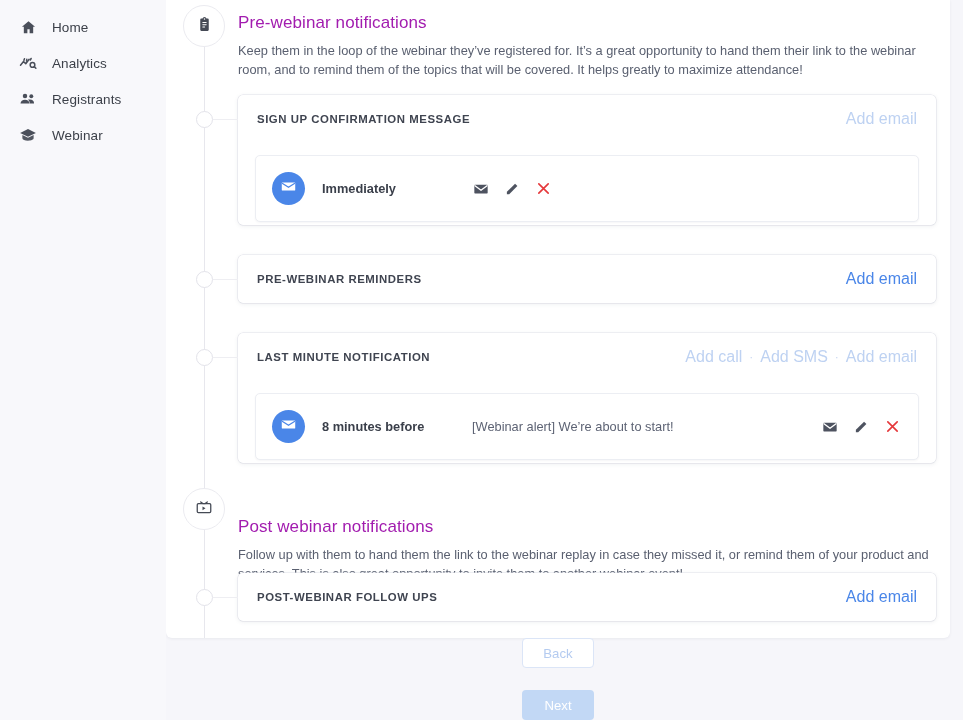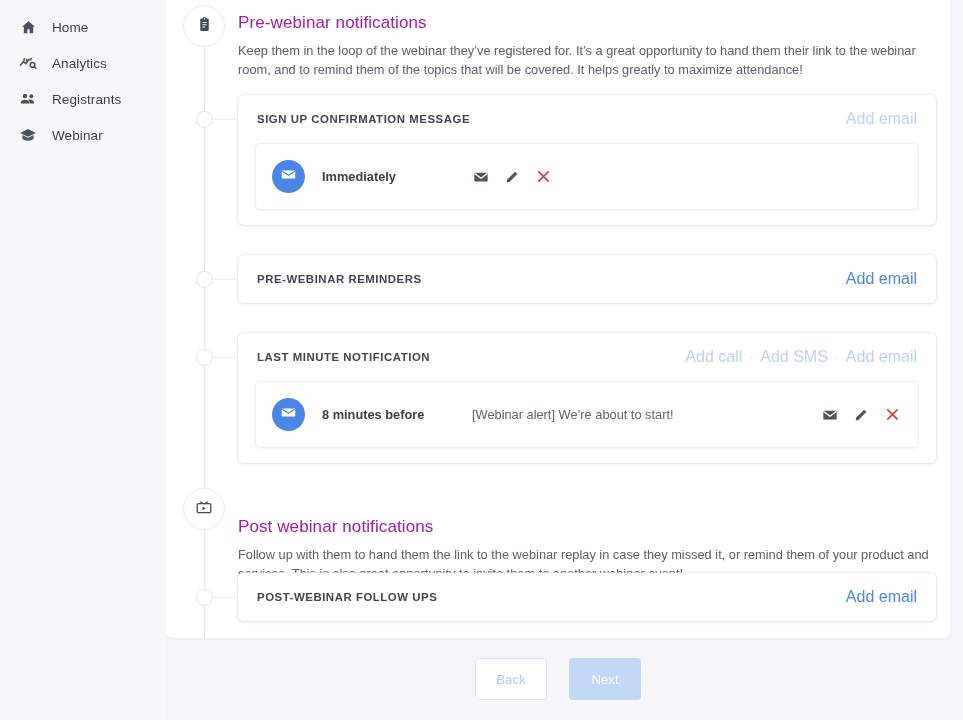--- a/index.html
+++ b/index.html
@@ -147,21 +147,21 @@
     font-size: 16px;
     cursor: pointer;
     white-space: nowrap;
   }
   .link.active { color: #4a86e8; }
   .link.muted  { color: #bed2f2; }
   .dot-sep { color: #c9d7f0; font-size: 12px; }
 
   
   .msg-row {
-    margin: 0 17px 16px 17px;
+    margin: 12px 17px 16px 17px;
     background: #fff;
     border-radius: 5px;
     border: 1px solid #eceef3;
     box-shadow: 0 1px 2px rgba(70,75,95,.05);
     height: 67px;
     display: flex;
     align-items: center;
     padding: 0 17px 0 16px;
   }
   .avatar {
@@ -193,20 +193,21 @@
     cursor: pointer;
   }
 
   
   #footer {
     position: absolute;
     left: 0; top: 638px;
     width: 784px; height: 82px;
     display: flex; align-items: center; justify-content: center;
     gap: 22px;
+    flex-direction: column;
   }
   .btn {
     width: 72px; height: 42px;
     border-radius: 4px;
     font-size: 13.2px;
     display: flex; align-items: center; justify-content: center;
     cursor: pointer;
     border: 1px solid transparent;
   }
   .btn-back {

